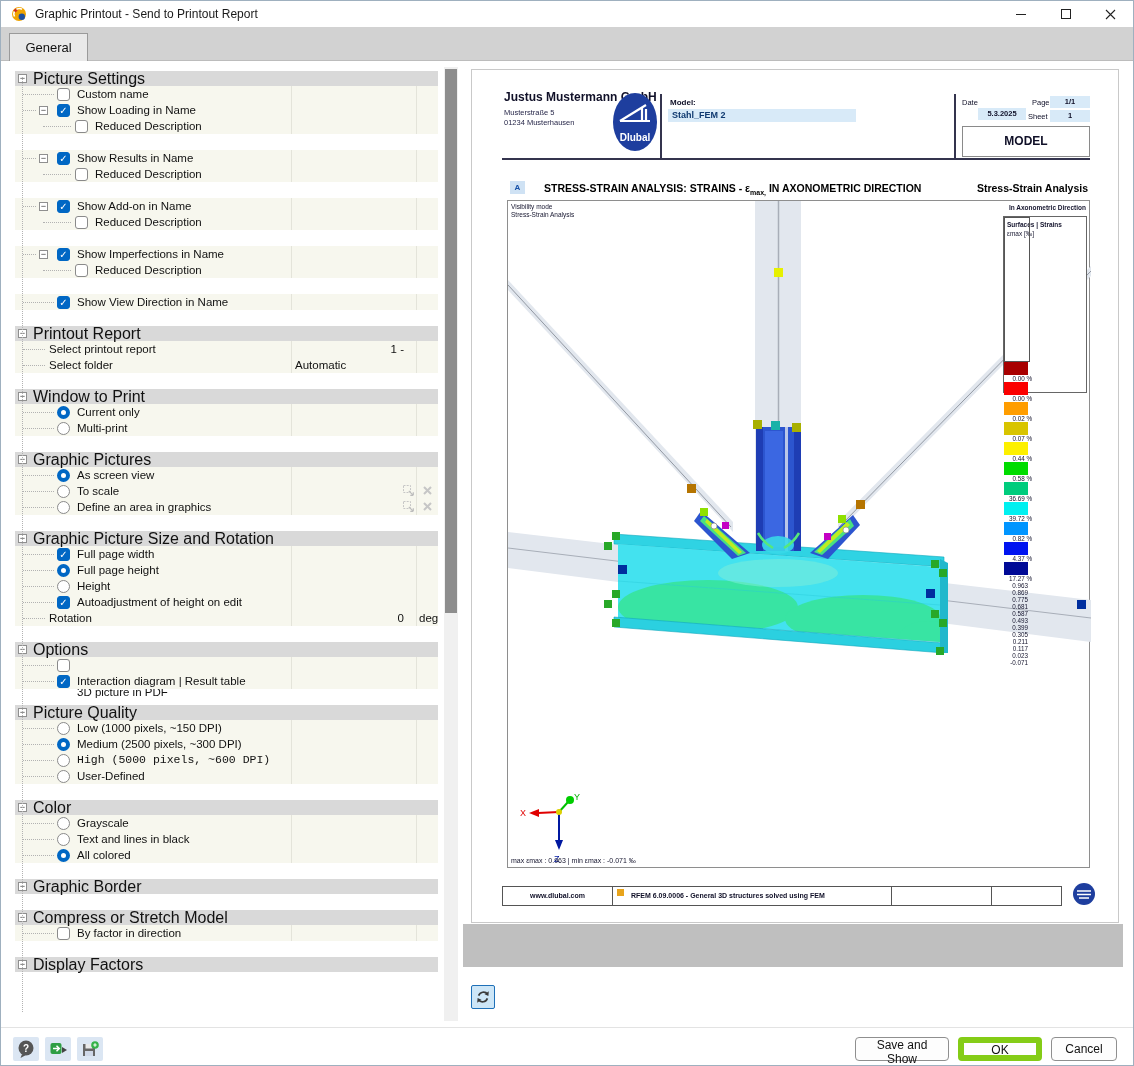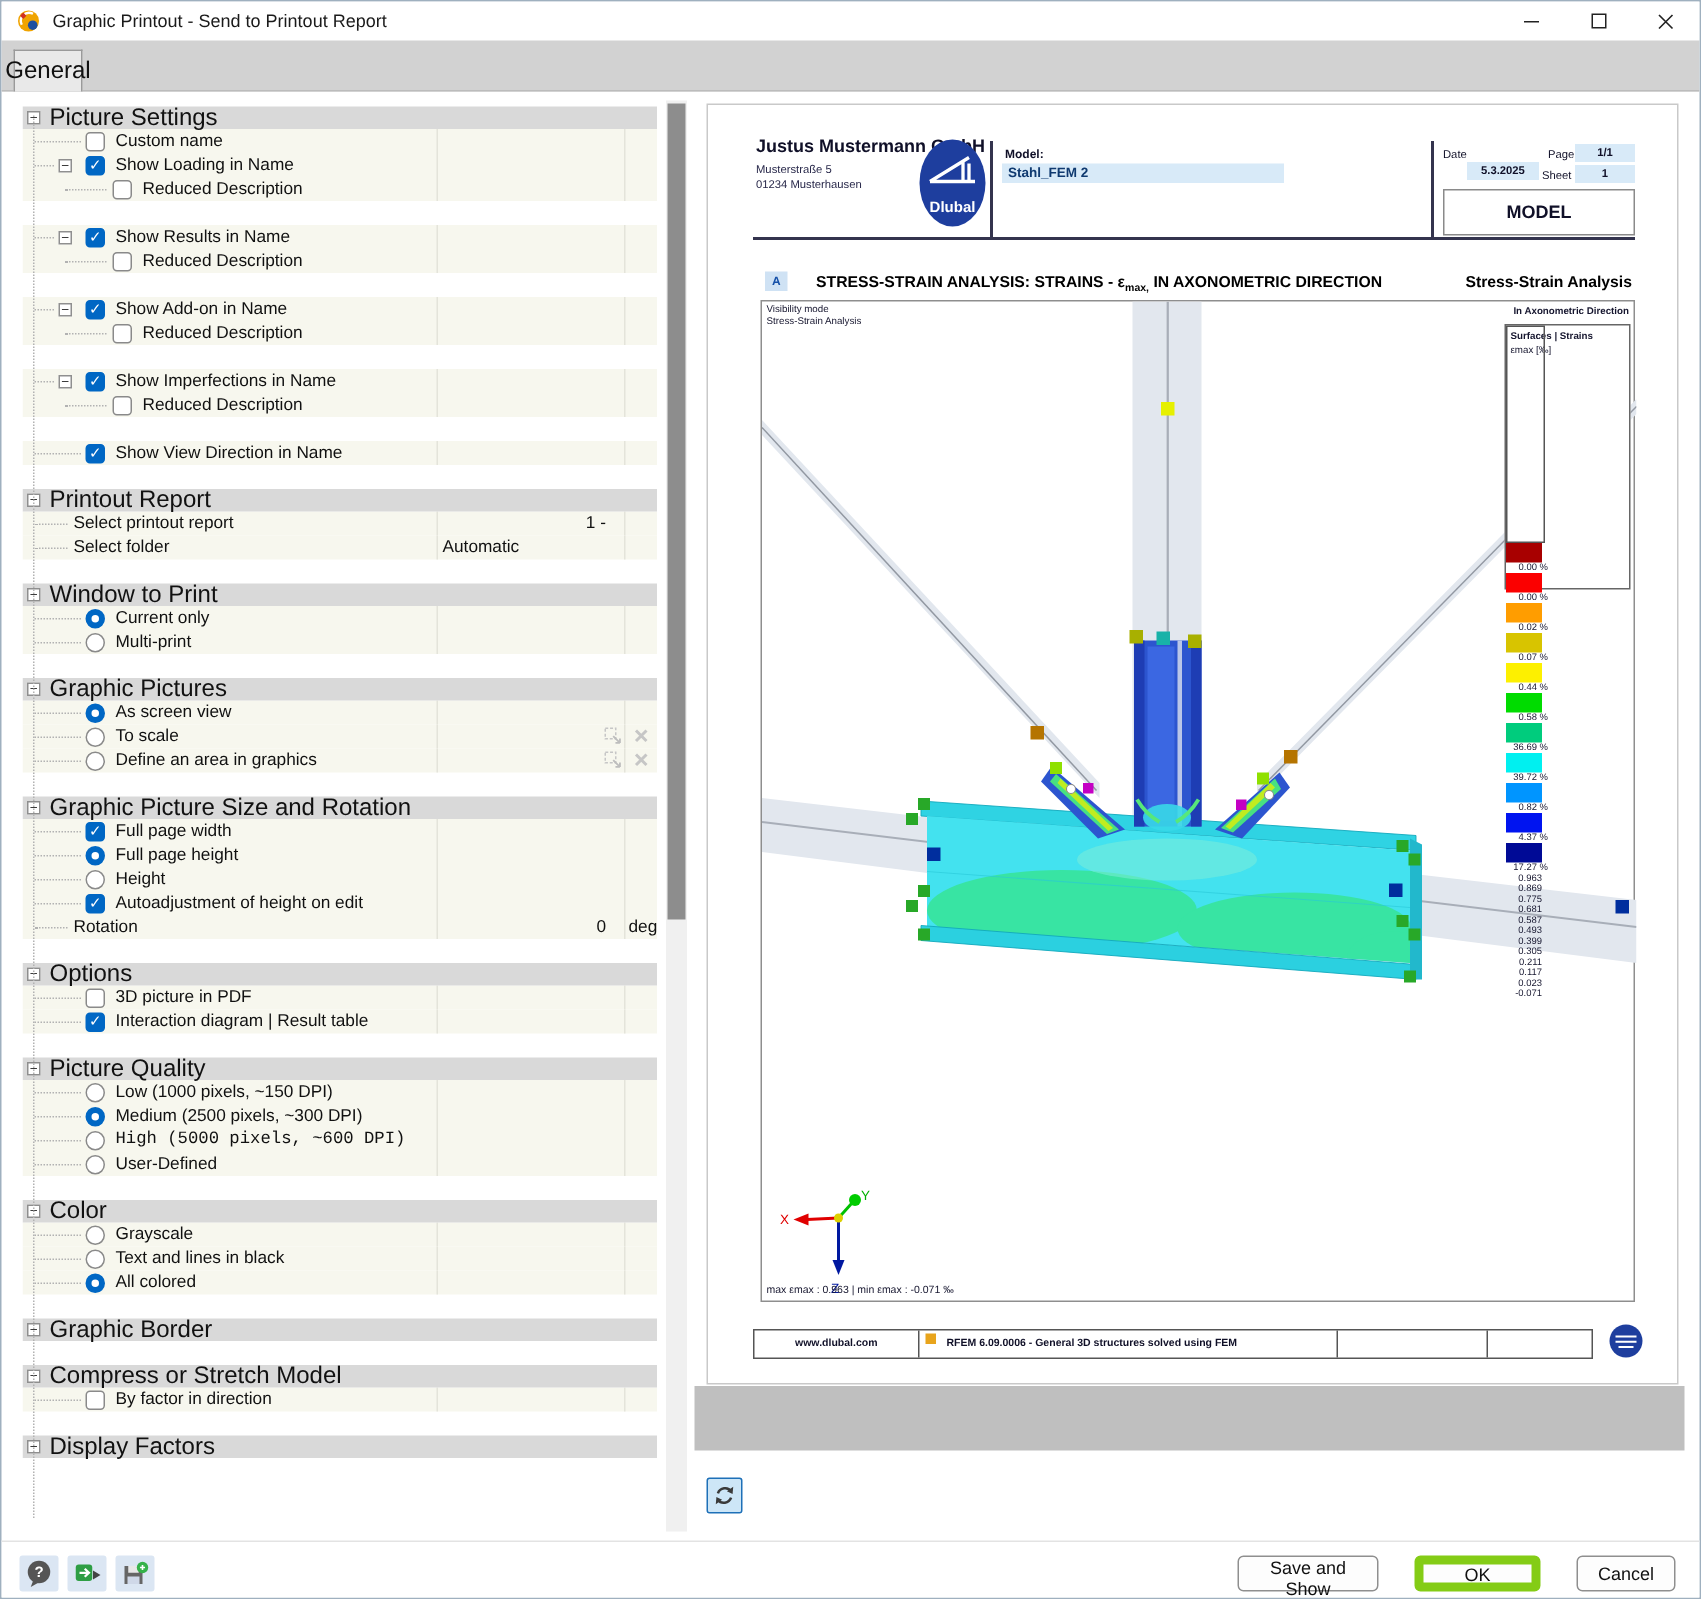--- a/index.html
+++ b/index.html
@@ -9,22 +9,22 @@
   
   .titlebar{position:absolute;left:0;top:0;right:0;height:26px;background:#fff;}
   .appicon{position:absolute;left:10px;top:5px;}
   .title{position:absolute;left:34px;top:6px;font-size:12px;color:#1a1a1a;white-space:nowrap;}
   .wc{position:absolute;right:0;top:0;display:flex;}
   .wcb{width:45px;height:26px;display:flex;align-items:center;justify-content:center;}
   .glyph-min{display:block;width:10px;border-top:1px solid #222;}
   .glyph-max{display:block;width:10px;height:10px;border:1px solid #222;}
   
   .tabstrip{position:absolute;left:0;top:26px;right:0;height:34px;background:#d2d2d2;border-bottom:1px solid #bcbcbc;}
-  .tab{position:absolute;left:8px;bottom:-1px;width:46px;height:28px;background:#e9e9e9;border:1px solid #9a9a9a;
-       border-bottom:none;font-size:16px;color:#111;display:flex;align-items:center;justify-content:center;}
+  .tab{position:absolute;left:8px;bottom:-1px;width:79px;height:28px;background:#e9e9e9;border:1px solid #9a9a9a;
+       border-bottom:none;font-size:13px;color:#111;display:flex;align-items:center;justify-content:center;}
   
   .lpanel{position:absolute;left:14px;top:66px;width:423px;height:954px;overflow:hidden;background:#fff;}
   .vline{position:absolute;left:7px;top:10px;height:935px;border-left:1px dotted #b2b2b2;z-index:2;}
   #tree{position:relative;padding-top:4px;z-index:1;}
   .sec{position:relative;}
   .sec-h{position:relative;height:15px;background:#d9d9d9;z-index:3;}
   .exp{position:absolute;left:3px;top:3px;width:9px;height:9px;background:#fff;border:1px solid #8f8f8f;
        font-size:9px;line-height:7px;text-align:center;color:#333;z-index:4;}
   .exp2{left:24px;top:3.5px;}
   .sec-l{position:absolute;left:18px;top:0;font-size:16px;line-height:15px;color:#111;white-space:nowrap;}
@@ -93,21 +93,21 @@
   .f-url{left:0;top:0;width:110px;text-align:center;font-size:7px;font-weight:bold;line-height:18px;color:#101028;border-right:1px solid #555;height:18px;}
   .f-orange{left:114px;top:2px;width:7px;height:7px;background:#e8a41c;}
   .f-app{left:128px;top:0;font-size:7px;font-weight:bold;line-height:18px;color:#101028;white-space:nowrap;}
   .f-d1{left:388px;top:0;height:18px;border-left:1px solid #555;}
   .f-d2{left:488px;top:0;height:18px;border-left:1px solid #555;}
   .f-logo{left:600px;top:812px;}
   
   .bottombar{position:absolute;left:0;top:1026px;right:0;height:40px;background:#fff;border-top:1px solid #e3e3e3;}
   .blbtns{position:absolute;left:12px;top:9px;display:flex;gap:6px;}
   .tbtn{width:26px;height:24px;background:#dbe6f3;border:none;border-radius:2px;display:flex;align-items:center;justify-content:center;padding:1px;}
-  .actions{position:absolute;right:16px;top:9px;display:flex;gap:24px;align-items:center;}
+  .actions{position:absolute;right:16px;top:9px;display:flex;gap:9px;align-items:center;}
   .btn{height:24px;background:#fdfdfd;border:1px solid #8f8f8f;border-radius:4px;font-size:12px;color:#111;
        font-family:"Liberation Sans",sans-serif;padding:0 10px;}
   .btn.save{width:94px;}
   .btn.ok{width:84px;border:6px solid #84cc16;}
   .btn.cancel{width:66px;}
   svg text{font-family:"Liberation Sans",sans-serif;}
 </style>
 </head>
 <body>
 
@@ -362,21 +362,21 @@
         <div class="sec">
           <div class="sec-h">
             <span class="exp">−</span>
             <span class="sec-l">Options</span>
           </div>
           <div class="trow">
             <span class="s1"></span>
             <span class="s2"></span>
             <span class="stub" style="left: 8px; width: 31px;"></span>
             <span class="cb" style="left: 42px;"></span>
-            <span class="lbl" style="left: 62px;">3D picture in PDF</span>
+            <span class="lbl" style="left: 62px; margin-top: 27px;">3D picture in PDF</span>
           </div>
           <div class="trow">
             <span class="s1"></span>
             <span class="s2"></span>
             <span class="stub" style="left: 8px; width: 31px;"></span>
             <span class="cb on" style="left: 42px;">✓</span>
             <span class="lbl" style="left: 62px;">Interaction diagram | Result table</span>
           </div>
           <div class="sprow"></div>
         </div>

